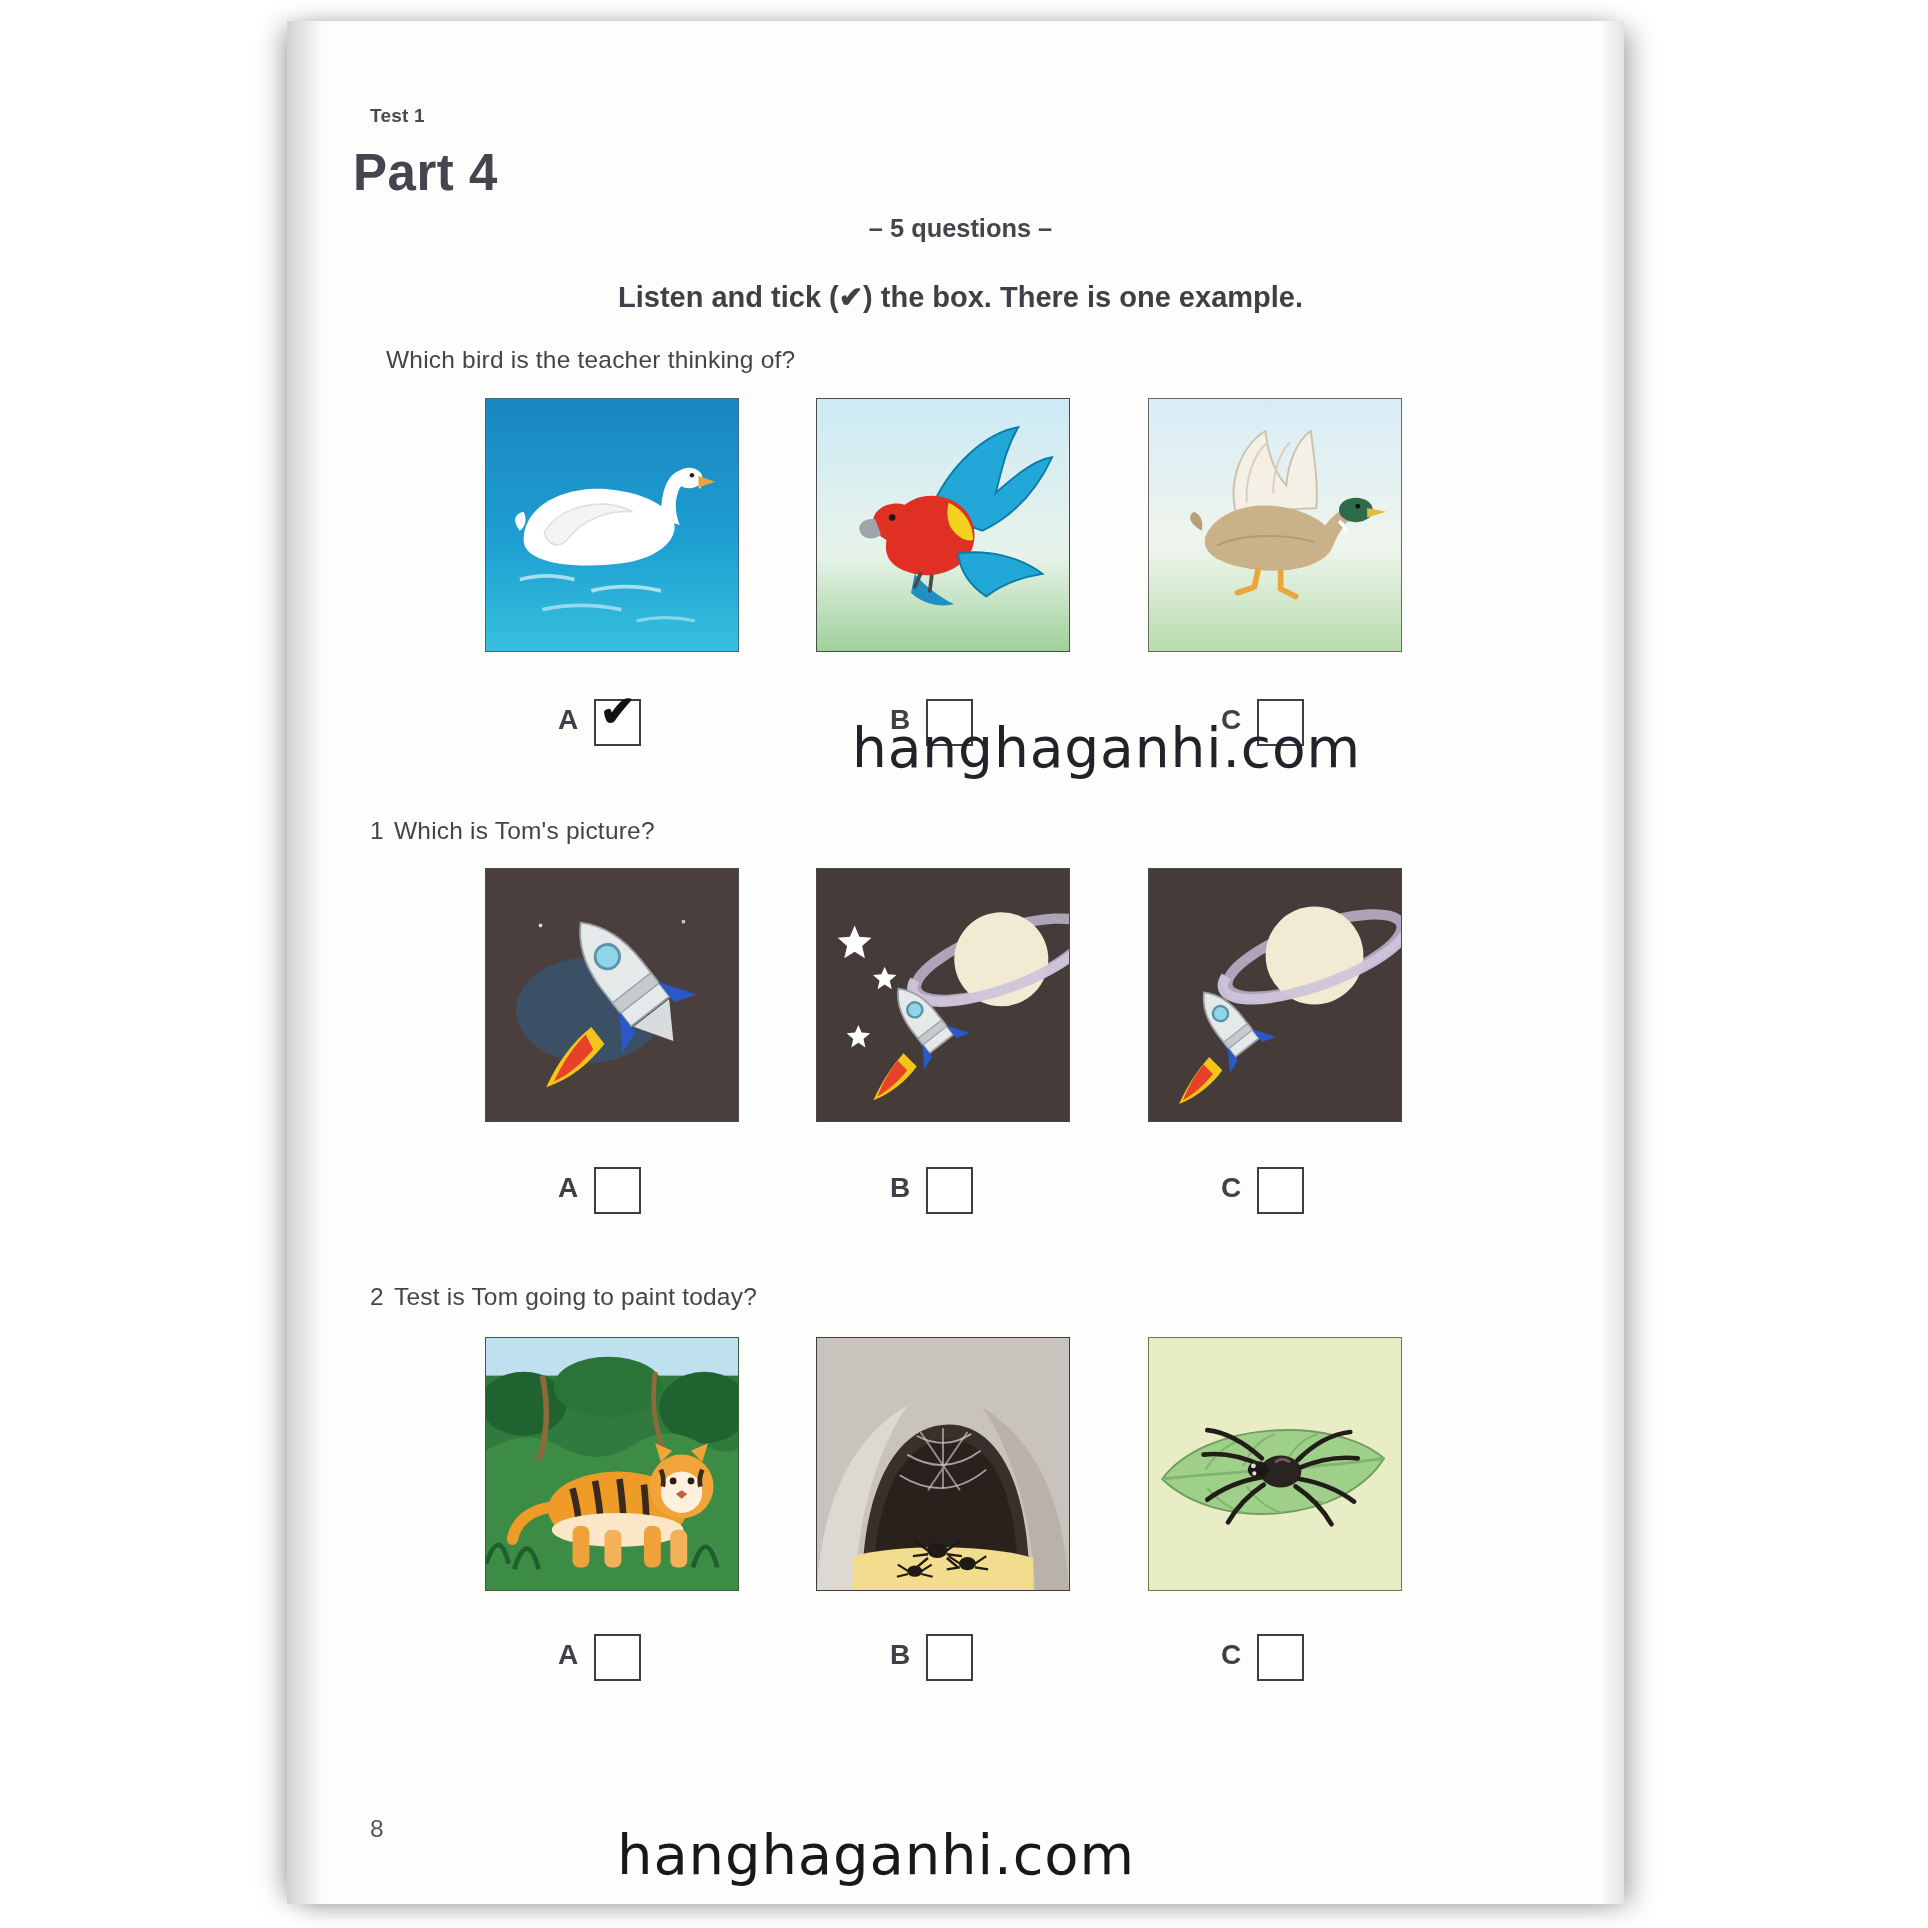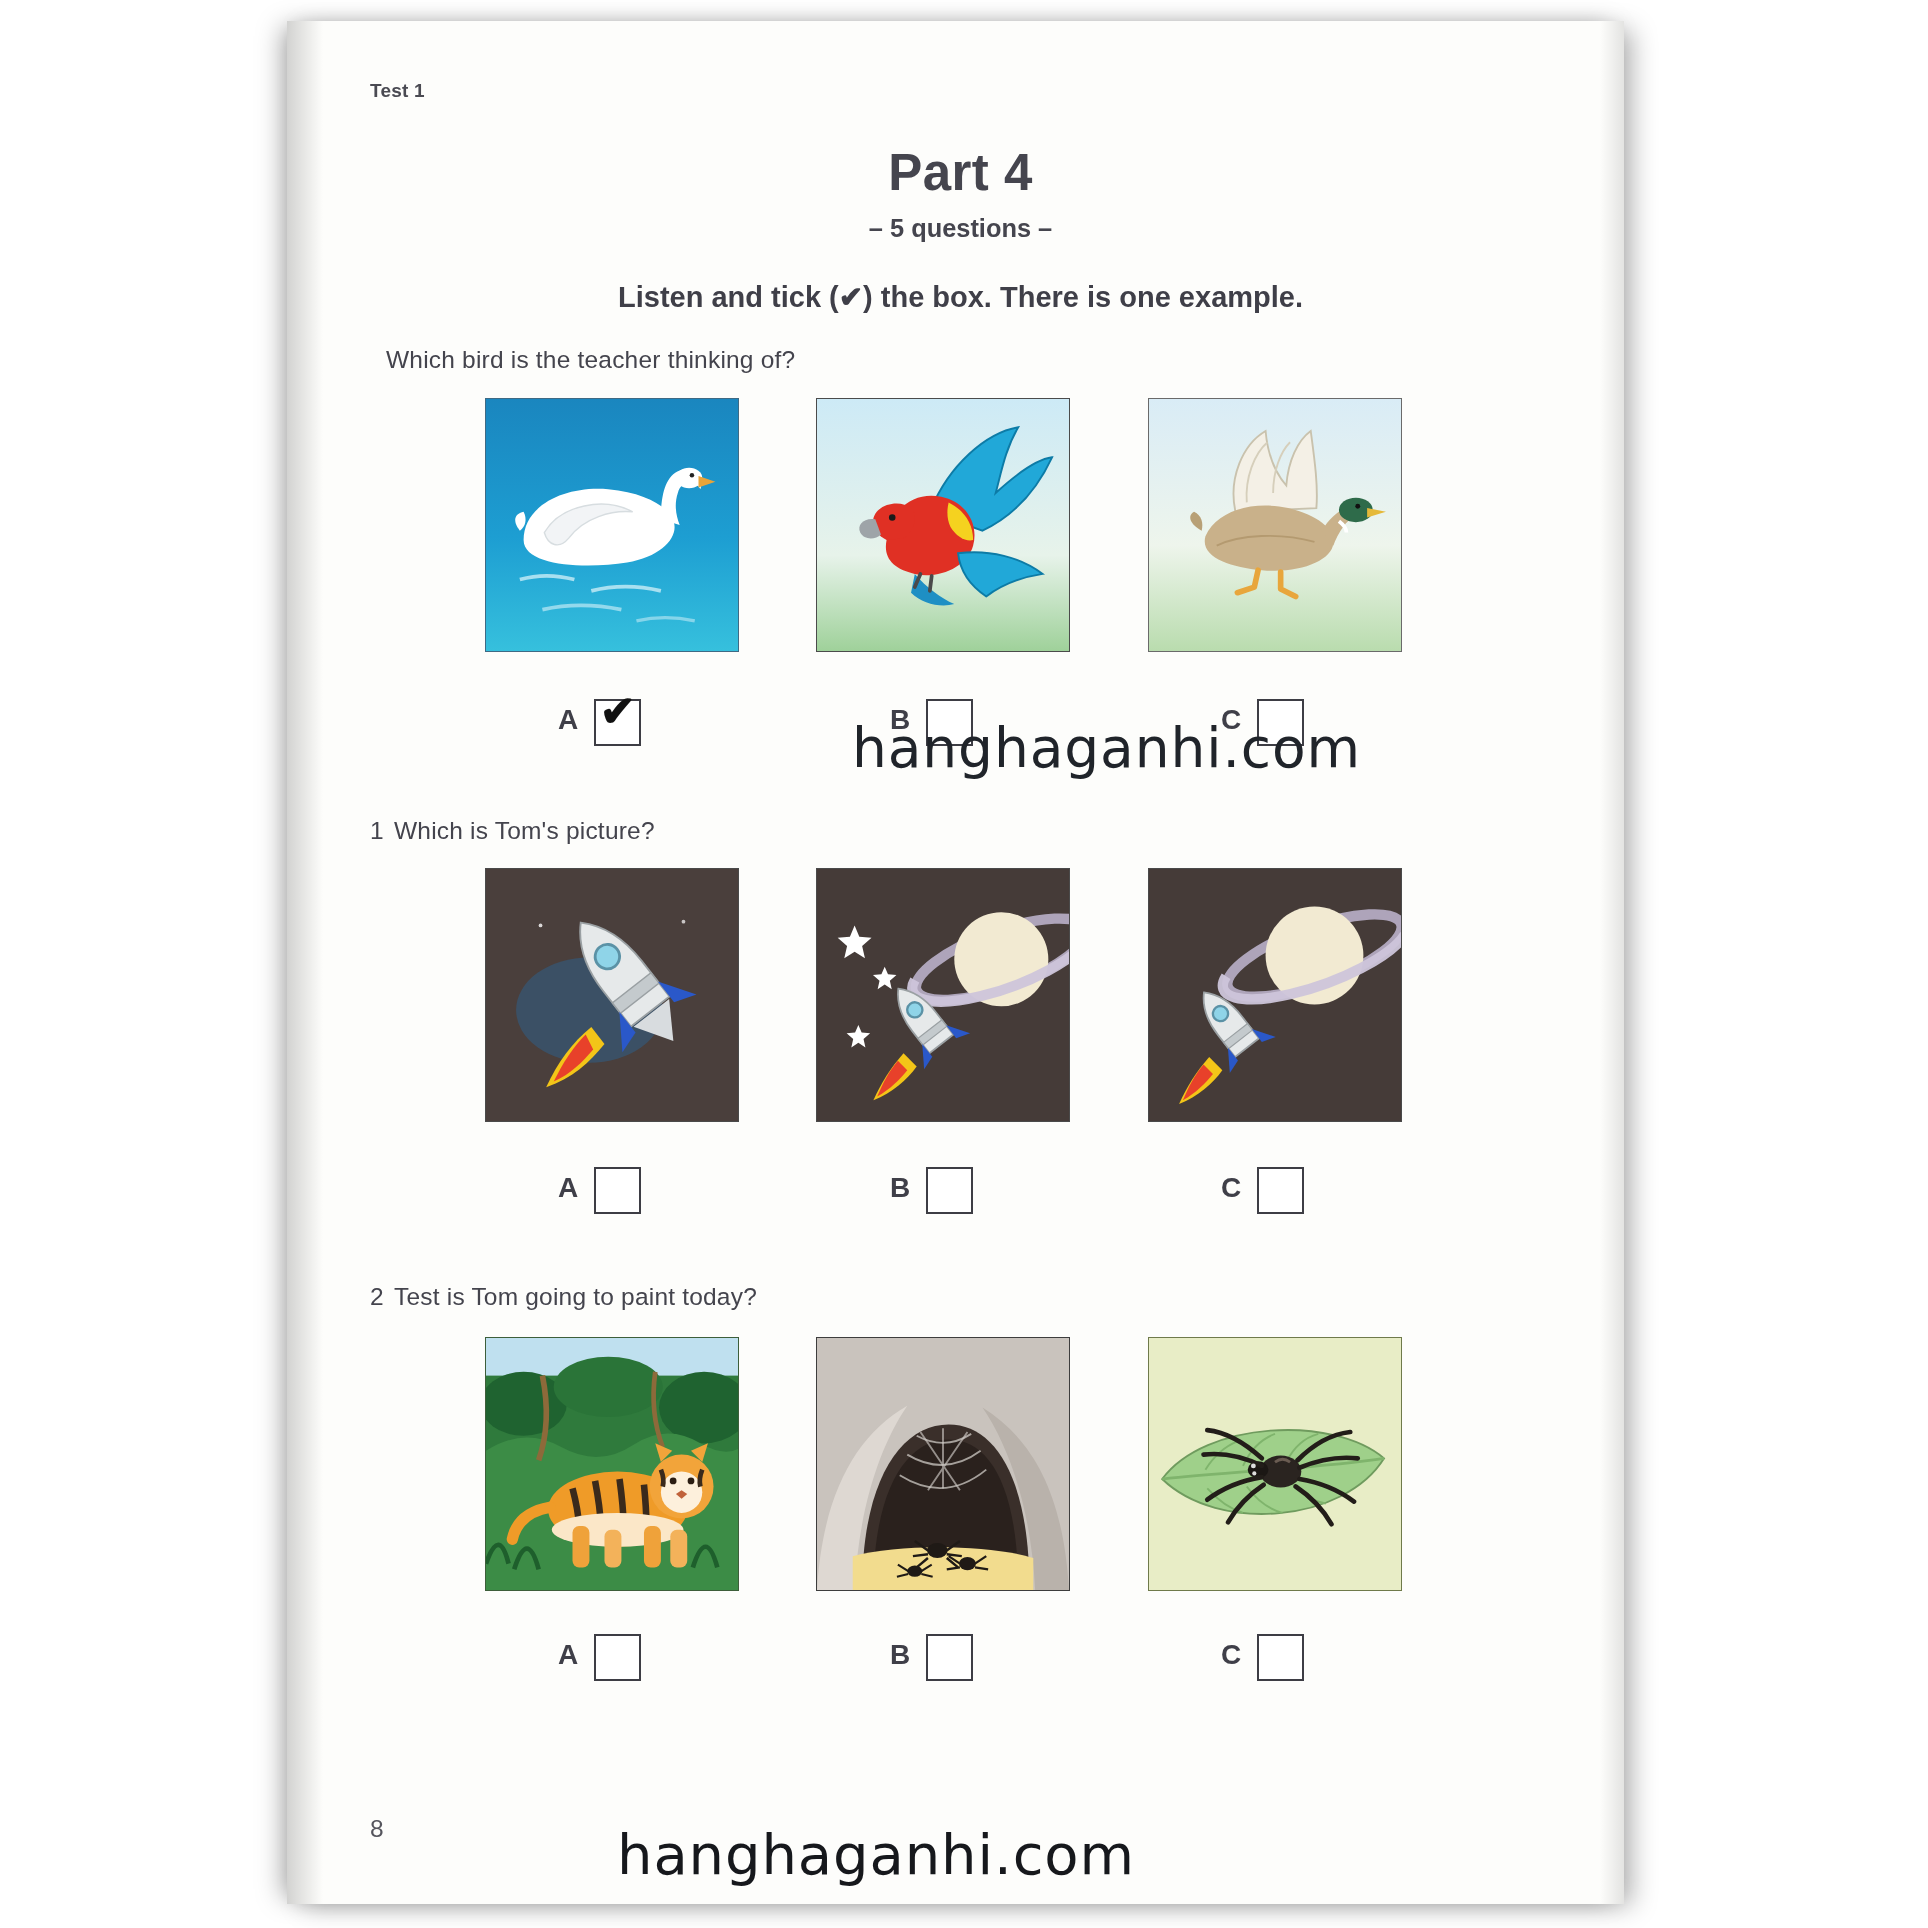--- a/index.html
+++ b/index.html
@@ -55,33 +55,32 @@
     position: absolute;
     left: 66px;
     top: 0;
     width: 1215px;
     height: 100%;
   }
 
   .test-label {
     position: absolute;
     left: 17px;
-    top: 59px;
+    top: 84px;
     font-size: 19px;
     font-weight: bold;
     color: #4a4a52;
     letter-spacing: 0.2px;
   }
 
   .part-title {
     position: absolute;
     left: 0;
     top: 122px;
     width: 1215px;
-    text-align: center;
     font-size: 51px;
     font-weight: bold;
     color: #45454e;
     letter-spacing: 0.5px;
   }
   .part-sub {
     position: absolute;
     left: 0;
     top: 193px;
     width: 1215px;

